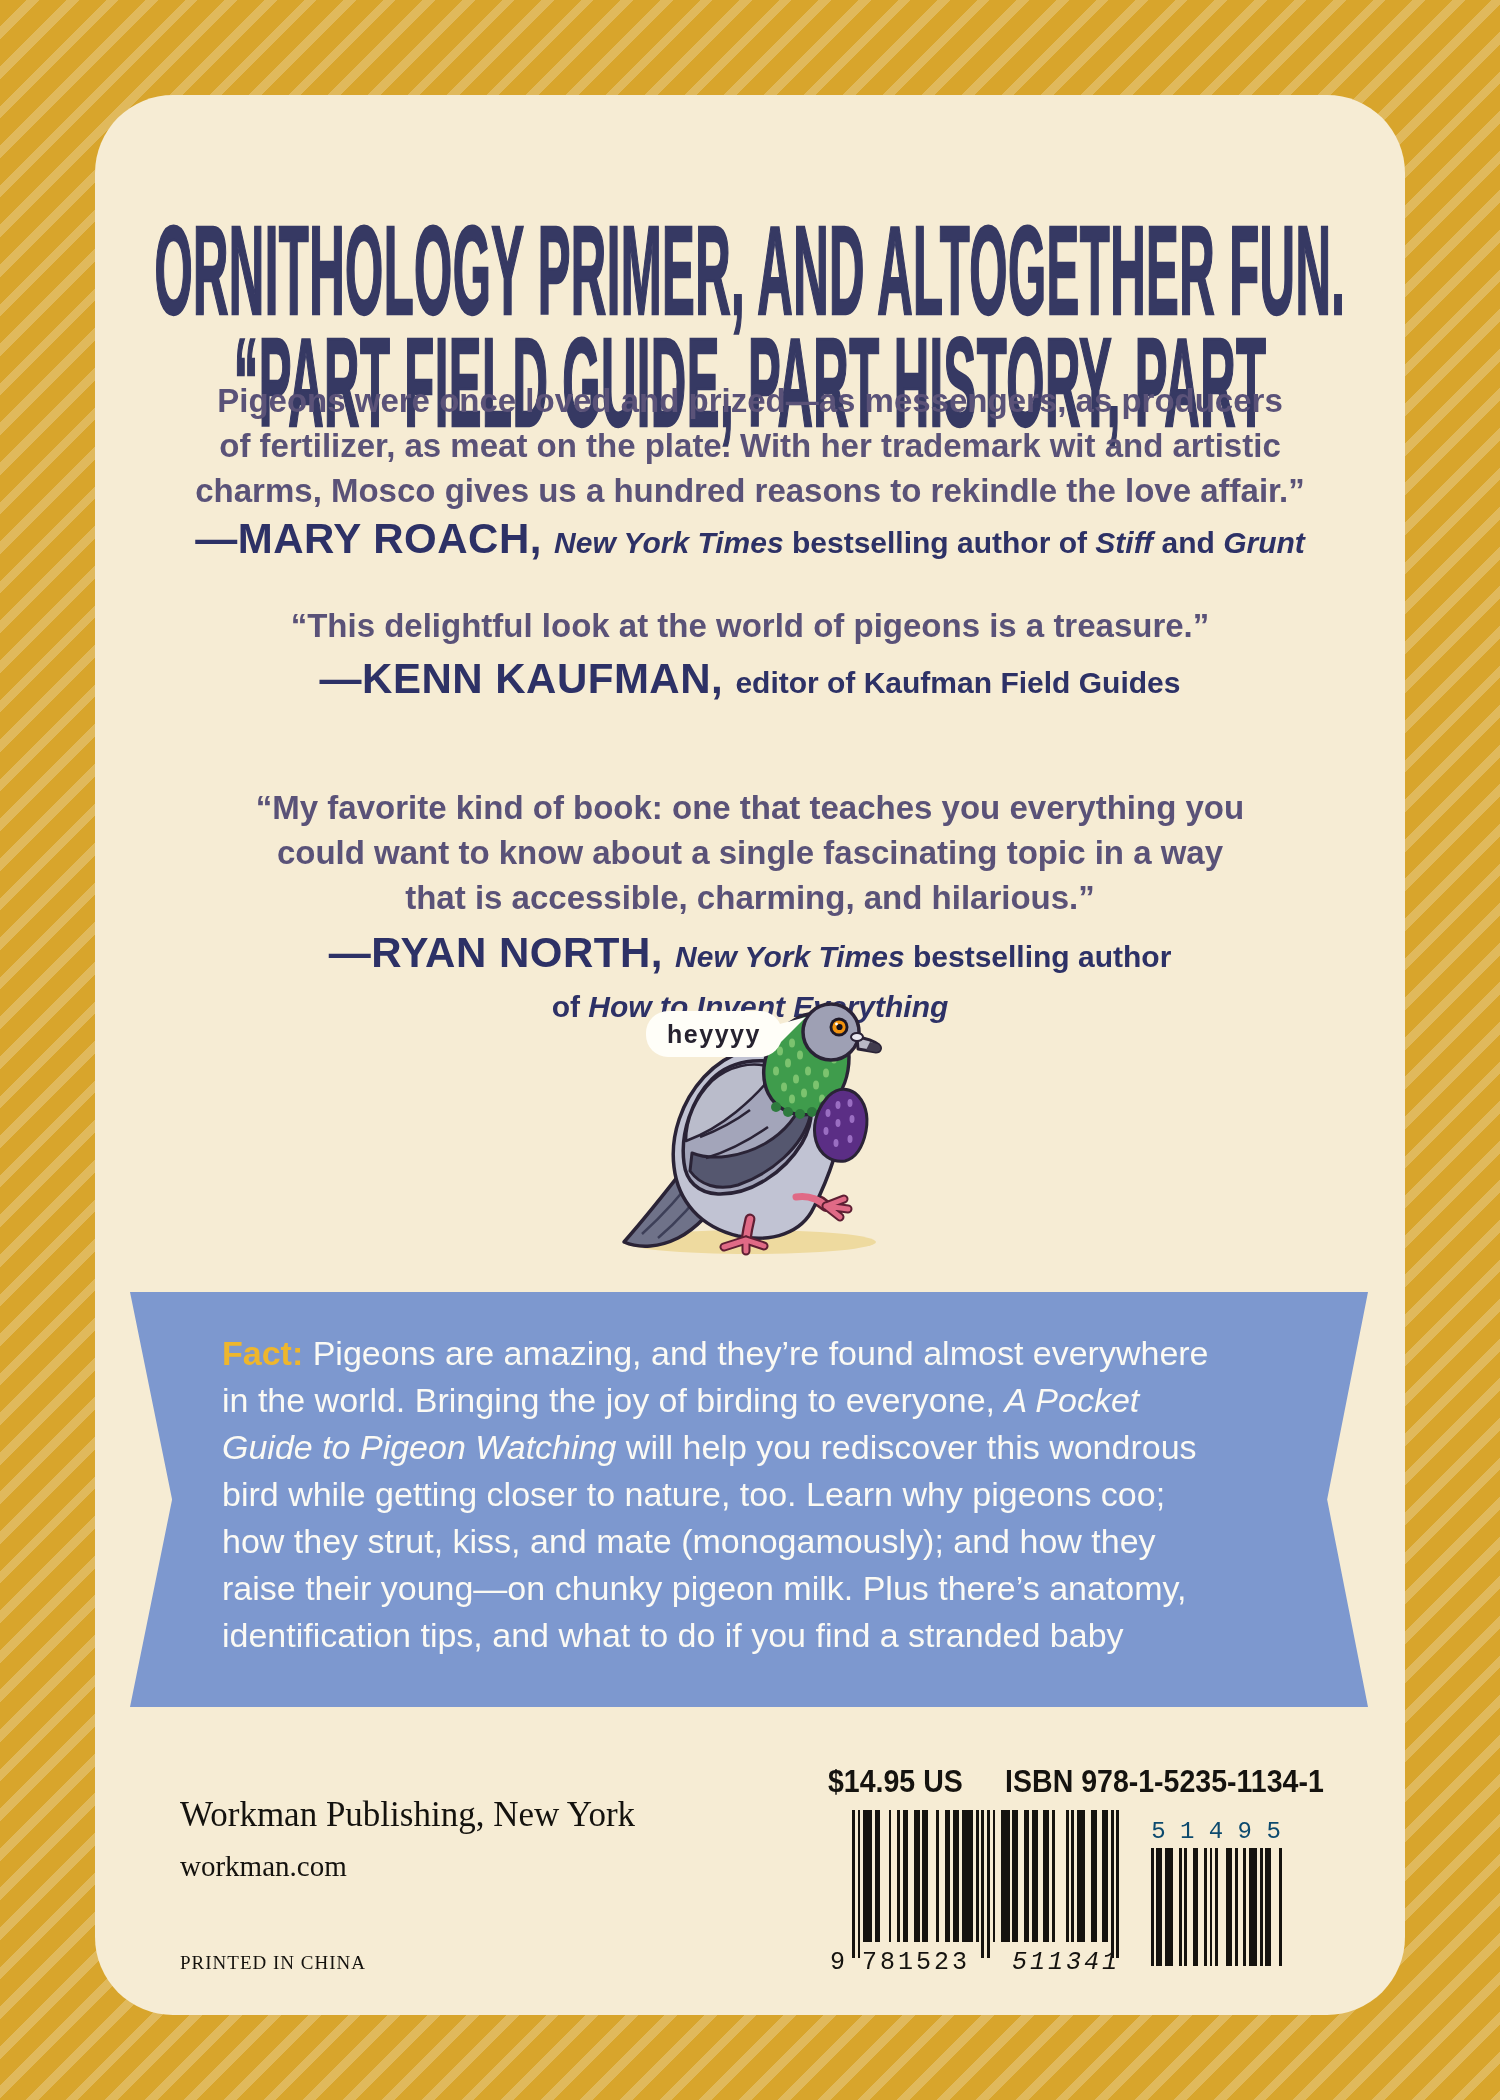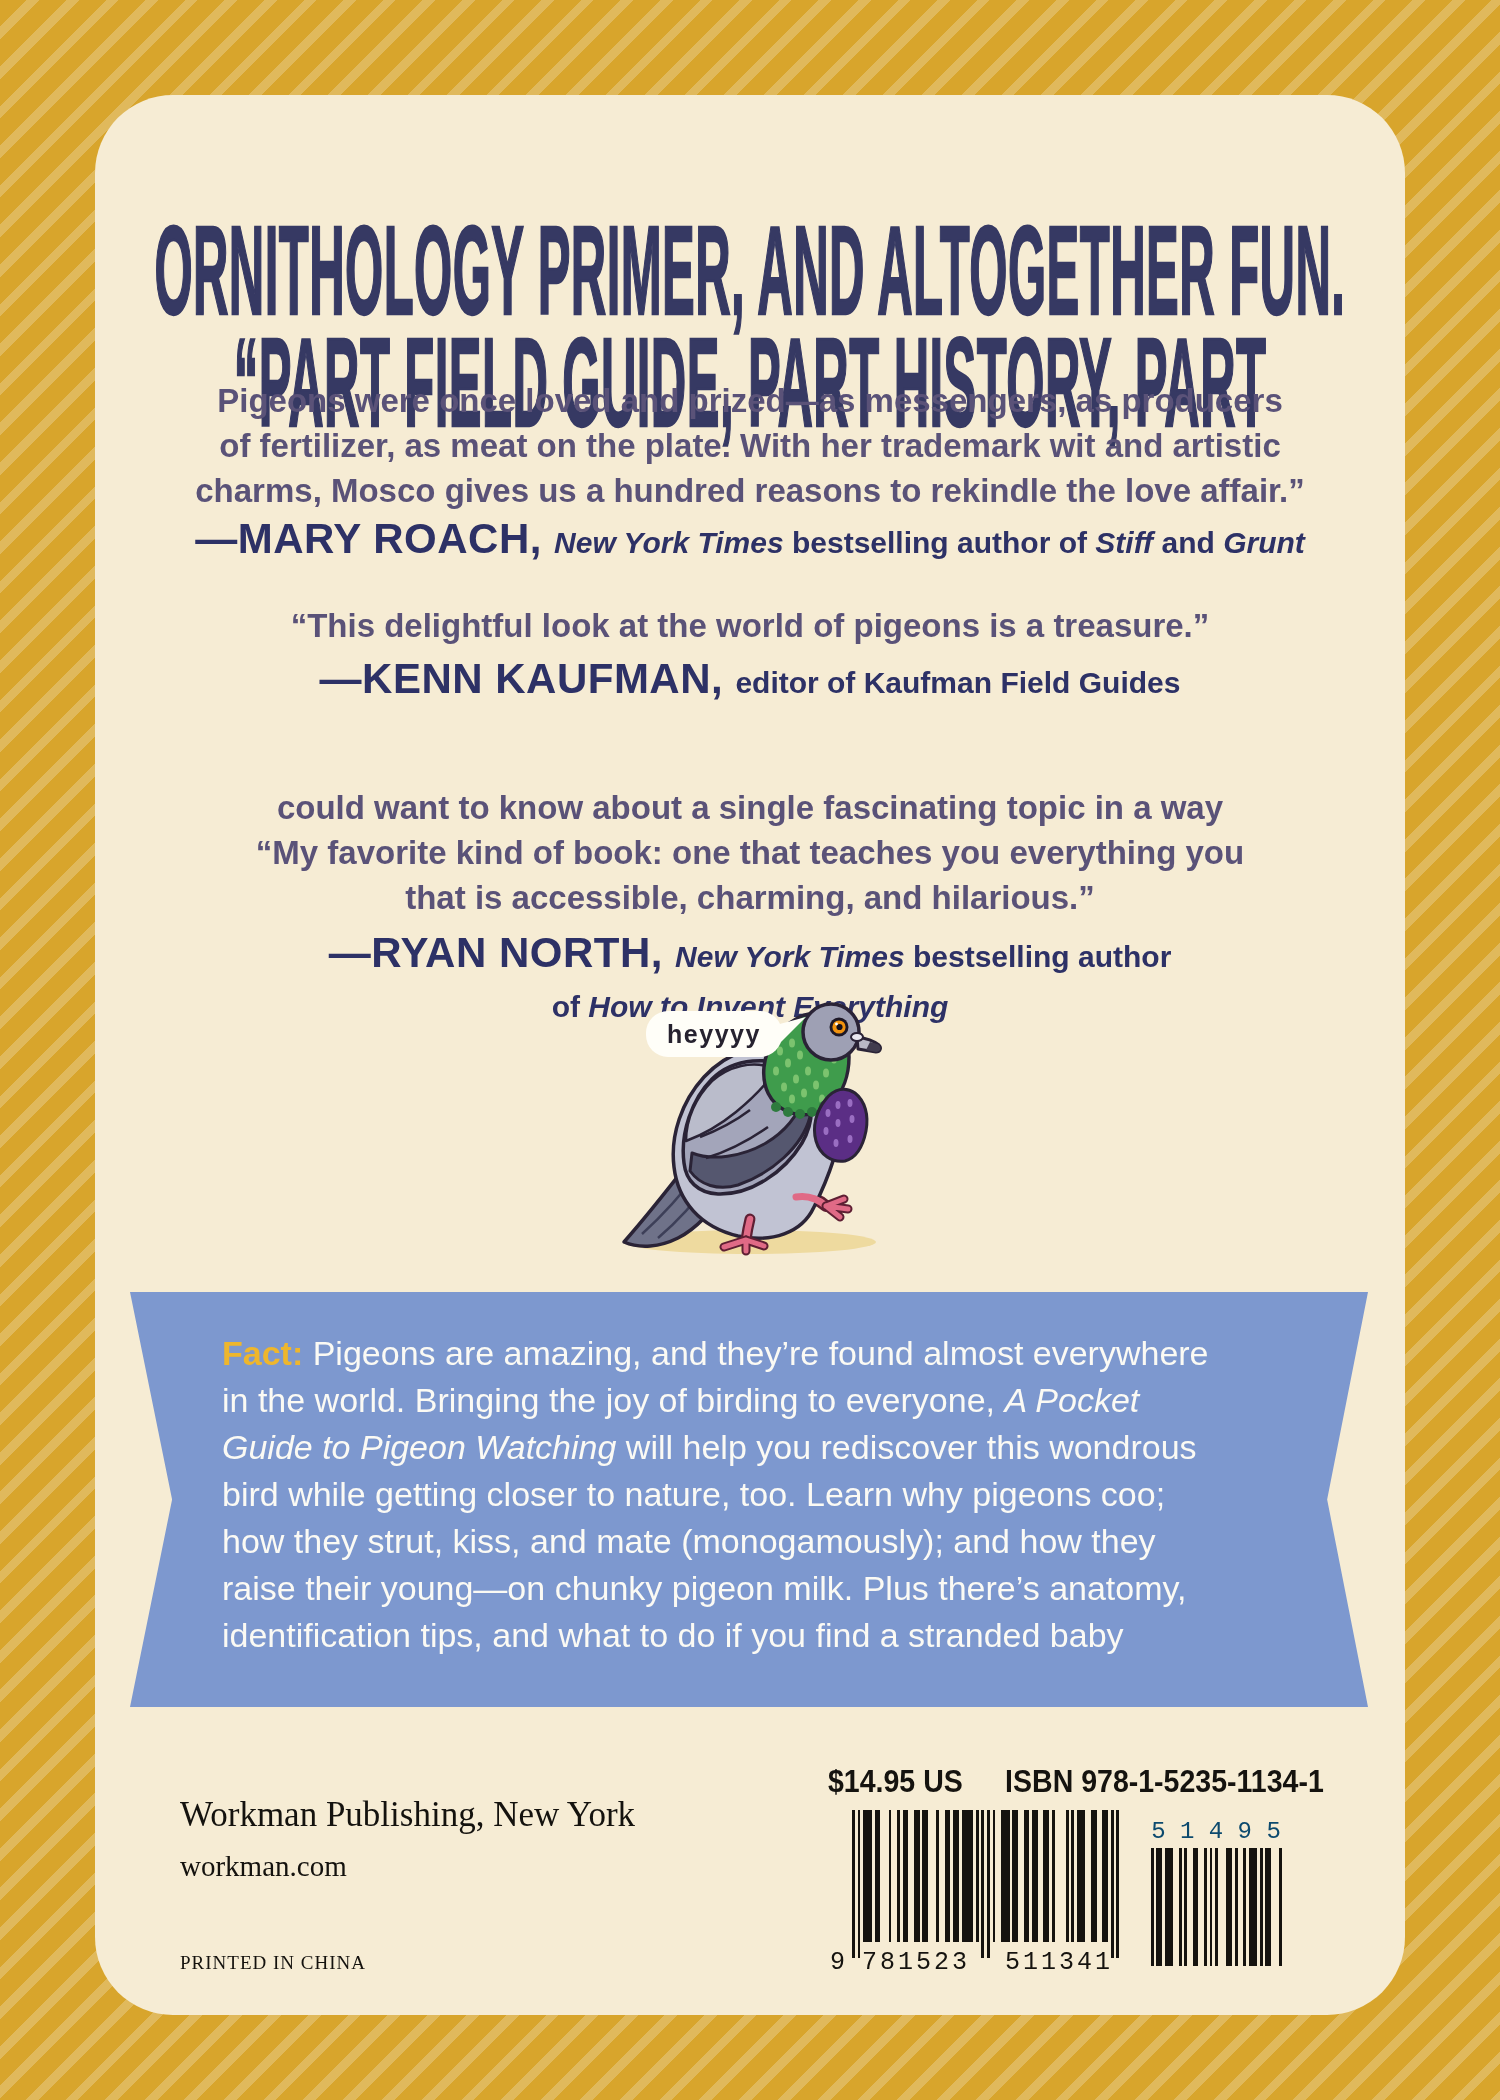--- a/index.html
+++ b/index.html
@@ -57,21 +57,21 @@
   .printed{position:absolute;left:85px;top:1857px;font-family:"Liberation Serif",serif;
     font-size:19px;letter-spacing:1px;color:#14120e;}
   
   .barcode-main{position:absolute;left:757px;top:1715px;width:268px;height:176px;}
   .barcode-main .bars{display:flex;align-items:flex-start;height:148px;}
   .barcode-main .bars div{flex:none;height:132px;}
   .barcode-main .bars div.tall{height:148px;}
   .bc-digit{position:absolute;top:138px;font-family:"Liberation Mono",monospace;
     font-size:25px;color:#15130f;}
   #bc-d1{left:-22px;} #bc-d2{left:10px;width:125px;letter-spacing:3px;}
-  #bc-d3{left:146px;width:122px;text-align:center;letter-spacing:3px;}
+  #bc-d3{left:146px;width:122px;text-align:right;letter-spacing:3px;font-style:italic;}
   .barcode-addon{position:absolute;left:1053px;top:1727px;width:136px;height:146px;}
   .barcode-addon .addon-digits{position:absolute;top:-4px;width:100%;text-align:center;
     font-family:"Liberation Mono",monospace;font-size:24px;color:#0c4a6e;white-space:pre;}
   .barcode-addon .bars{position:absolute;top:26px;display:flex;height:118px;}
   .barcode-addon .bars div{flex:none;height:118px;}
 </style>
 </head>
 <body>
 
 <div class="card">
@@ -91,22 +91,22 @@
       <div class="rich-line">charms, Mosco gives us a hundred reasons to rekindle the love affair.”</div>
     </div>
   <div class="attribution" id="attr1"><span class="attr-name">—MARY ROACH, </span><em>New York Times</em><span> bestselling author of </span><em>Stiff</em><span> and </span><em>Grunt</em></div>
 
   <div class="quote" id="q2">
     <div class="quote-line">“This delightful look at the world of pigeons is a treasure.”</div>
   </div>
   <div class="attribution" id="attr2"><span class="attr-name">—KENN KAUFMAN, </span><span>editor of Kaufman Field Guides</span></div>
 
   <div class="quote" id="q3">
+      <div class="rich-line">“My favorite kind of book: one that teaches you everything you</div>
       <div class="rich-line">could want to know about a single fascinating topic in a way</div>
-      <div class="rich-line">“My favorite kind of book: one that teaches you everything you</div>
       <div class="rich-line">that is accessible, charming, and hilarious.”</div>
     </div>
   <div class="attribution" id="attr3">
     <div><span class="attr-name">—RYAN NORTH, </span><em>New York Times</em><span> bestselling author</span></div>
     <div><span>of </span><em>How to Invent Everything</em></div>
   </div>
 
   <div class="pigeon-wrap">
     <svg viewBox="0 0 310 270" width="310" height="270">
       <ellipse cx="150" cy="247" rx="126" ry="12" fill="#eeda9f"></ellipse>

